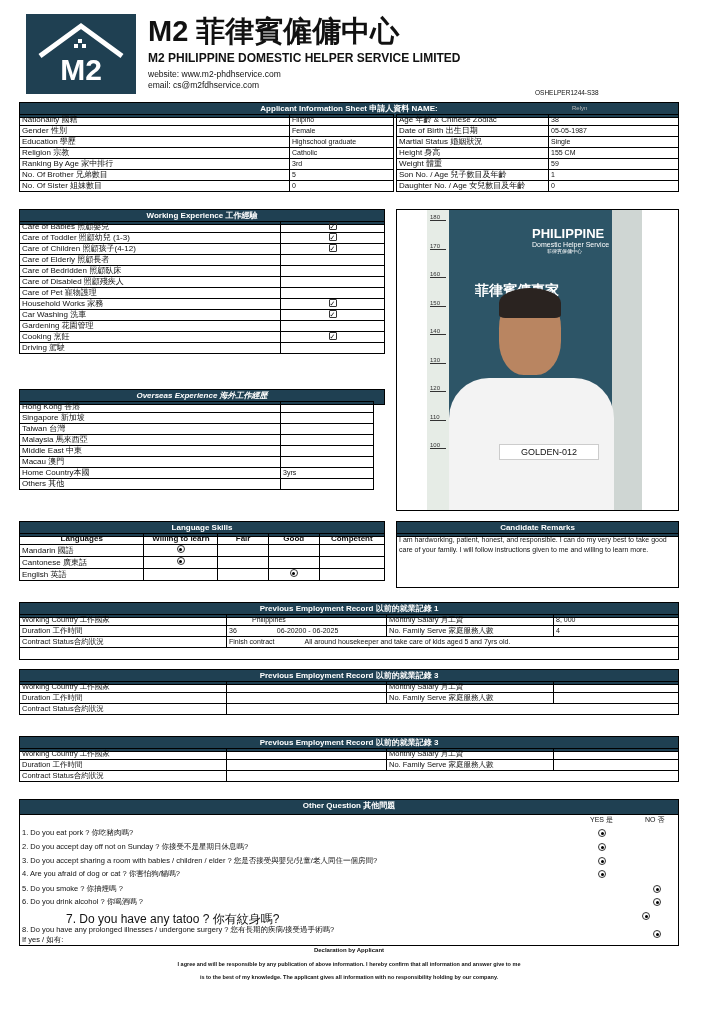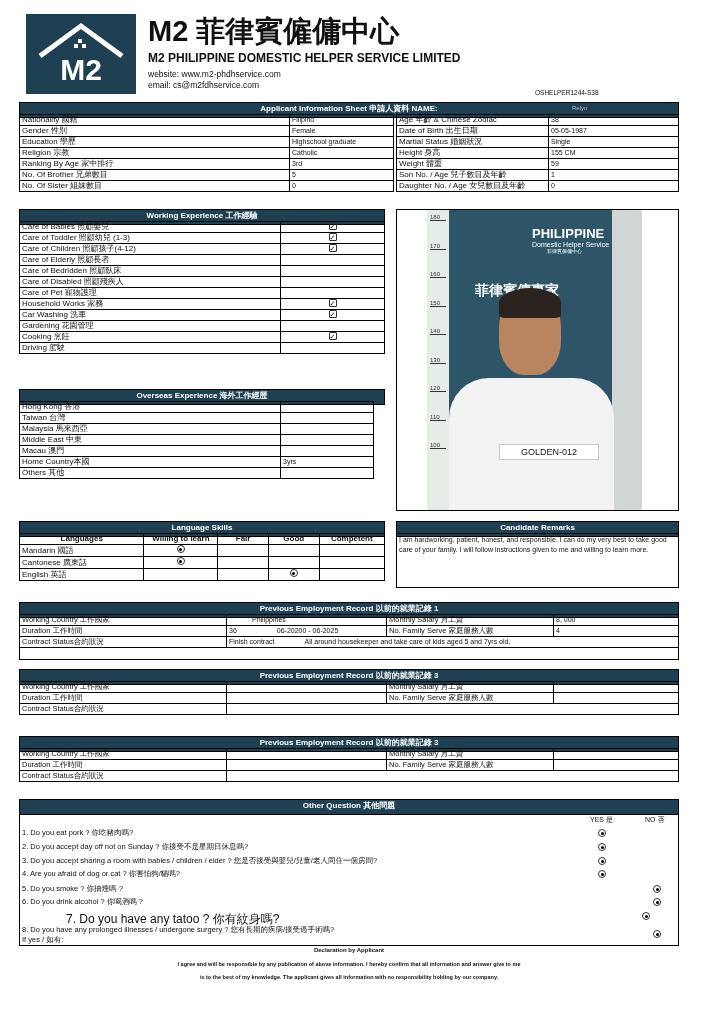--- a/index.html
+++ b/index.html
@@ -179,25 +179,29 @@
     </div>
     <div style="position:absolute;left:48px;top:72px;color:#fff;font-size:14px;font-weight:bold;">菲律賓傭專家</div>
 
     <div style="position:absolute;left:72px;top:80px;width:62px;height:85px;border-radius:45% 45% 40% 40%;background:#b98561;"></div>
     <div style="position:absolute;left:72px;top:78px;width:62px;height:30px;border-radius:50% 50% 10% 10%;background:#2a2320;"></div>
     <div style="position:absolute;left:22px;top:168px;width:165px;height:140px;border-radius:40px 40px 0 0;background:#f3f3f3;"></div>
     <div style="position:absolute;left:72px;top:234px;background:#fff;border:1px solid #ccc;font-size:9px;padding:2px 21px;">GOLDEN-012</div>
   </div>
 </div>
 
-<div class="hdr" style="left:19px;top:389px;width:366px;">Overseas Experience 海外工作經歷</div>
+<div class="hdr" style="left:19px;top:389px;width:366px;font-style:italic;">Overseas Experience 海外工作經歷</div>
 <table style="left:19px;top:401px;width:355px;">
   <tbody id="overseas">
       <tr>
         <td style="width:261px">Hong Kong 香港</td>
+      <td class="val"></td>
+      </tr>
+      <tr>
+        <td style="width:261px">Singapore 新加坡</td>
       <td class="val"></td>
       </tr>
       <tr>
         <td style="width:261px">Taiwan 台灣</td>
       <td class="val"></td>
       </tr>
       <tr>
         <td style="width:261px">Malaysia 馬來西亞</td>
       <td class="val"></td>
       </tr>

